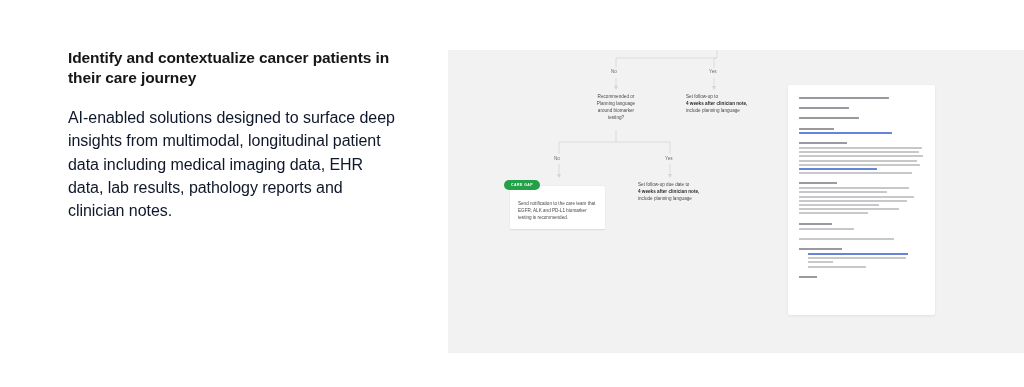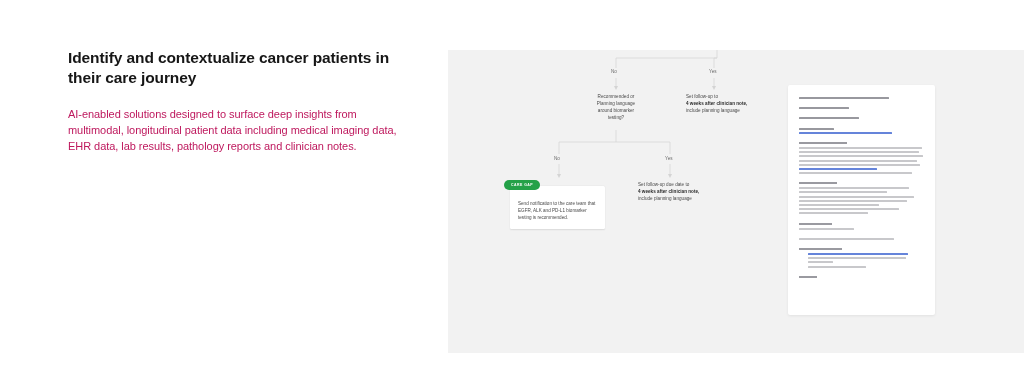--- a/index.html
+++ b/index.html
@@ -22,25 +22,25 @@
   }
   .copy-heading {
     font-size: 15.5px;
     font-weight: 700;
     line-height: 1.32;
     letter-spacing: -0.1px;
     color: #161616;
     margin: 0 0 17px 0;
   }
   .copy-body {
-    font-size: 11px;
+    font-size: 16px;
     font-weight: 400;
     line-height: 1.46;
     letter-spacing: -0.05px;
-    color: #be185d;
+    color: #0f172a;
     margin: 0;
   }
 
   
   .panel {
     position: absolute;
     left: 448px; top: 50px;
     width: 576px; height: 303px;
     background: #f2f2f2;
     overflow: hidden;

